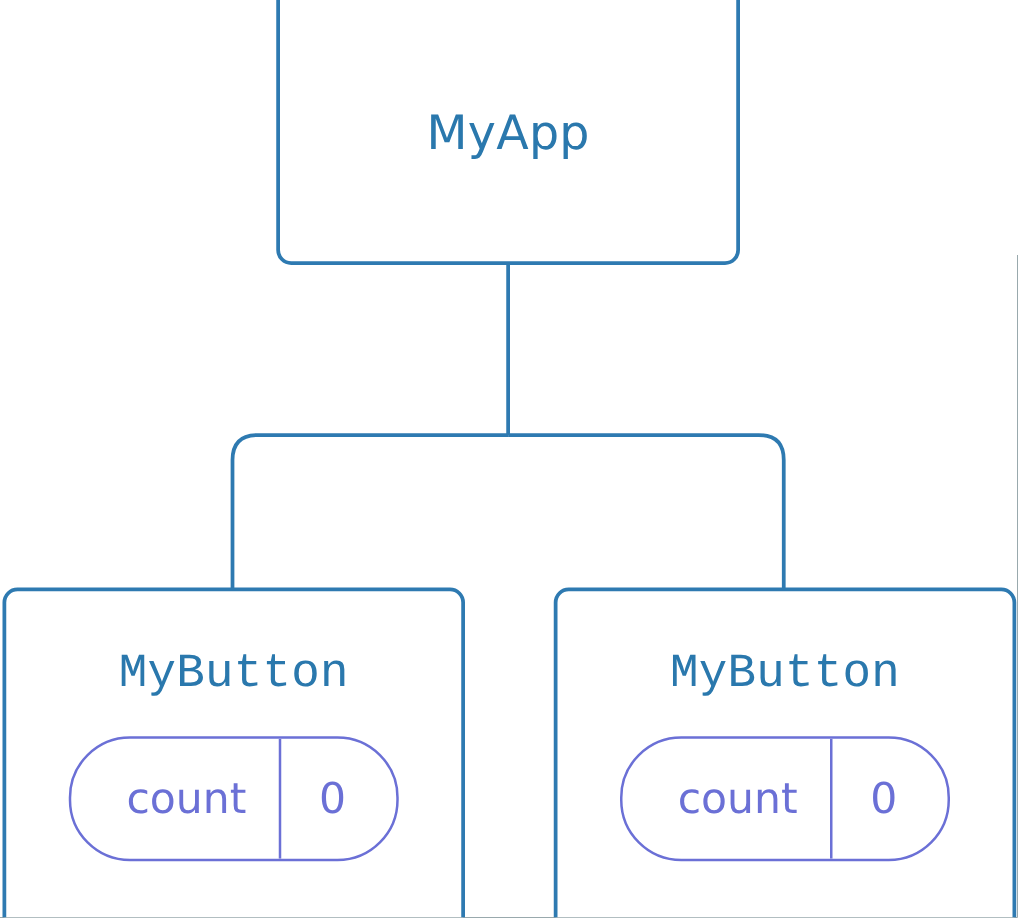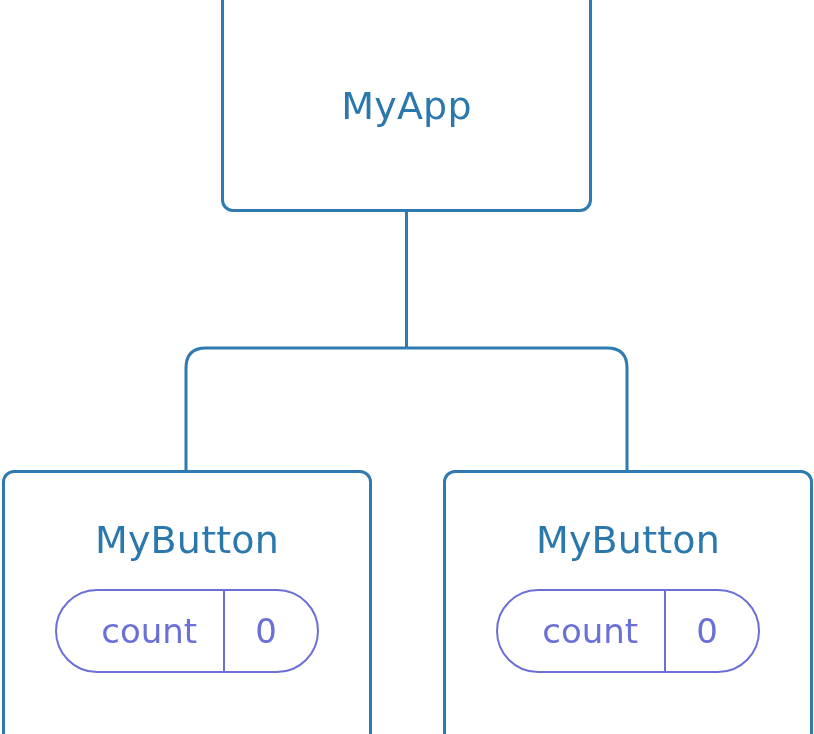--- a/index.html
+++ b/index.html
@@ -65,26 +65,27 @@
   .node-title {
     color: #2a78ad;
     font-size: 38px;
     line-height: 1;
     letter-spacing: 0.2px;
     white-space: nowrap;
   }
   #node-child-0 .node-title,
   #node-child-1 .node-title {
     margin-top: 48px;
+    font-family: Liberation Mono, monospace;
   }
 
   
   .state-chip {
     margin-top: 30px;
-    height: 84px;
+    height: 100px;
     border: 2px solid #6b70d6;
     border-radius: 49px;
     box-sizing: border-box;
     display: flex;
     align-items: stretch;
     background: #ffffff;
     overflow: hidden;
   }
   .chip-key {
     display: flex;

